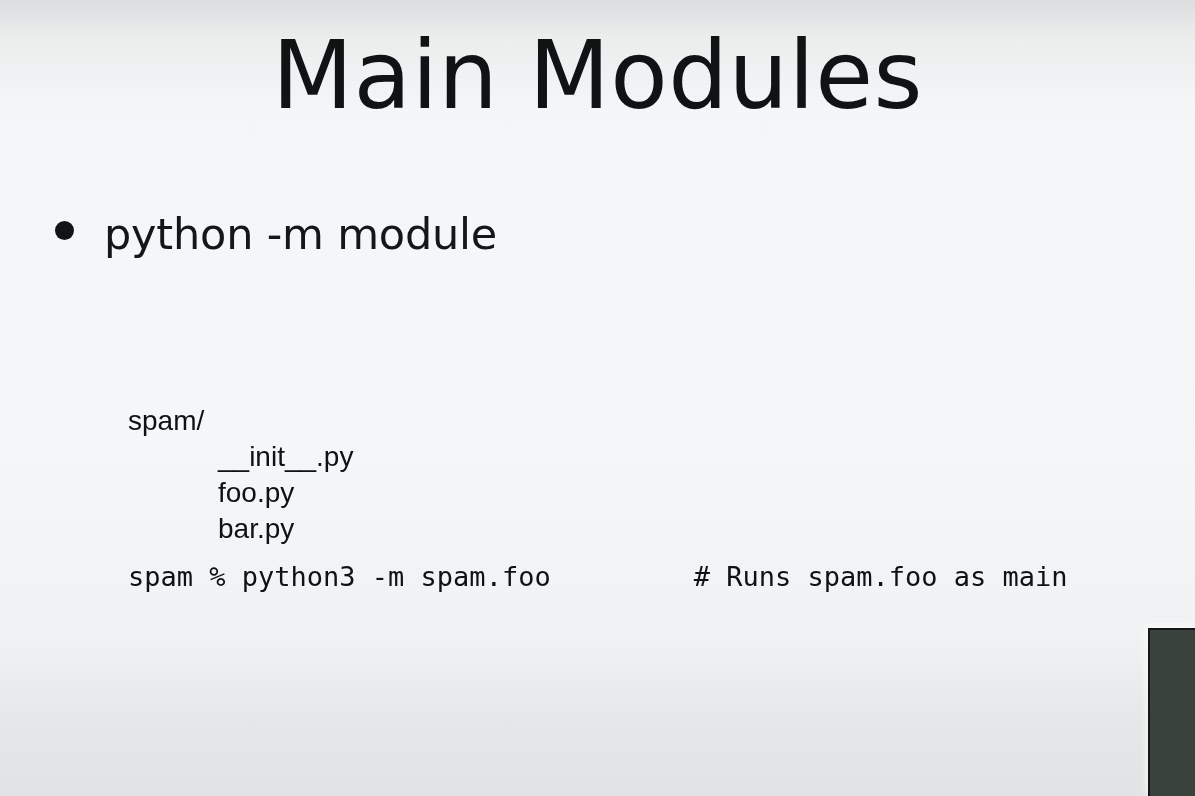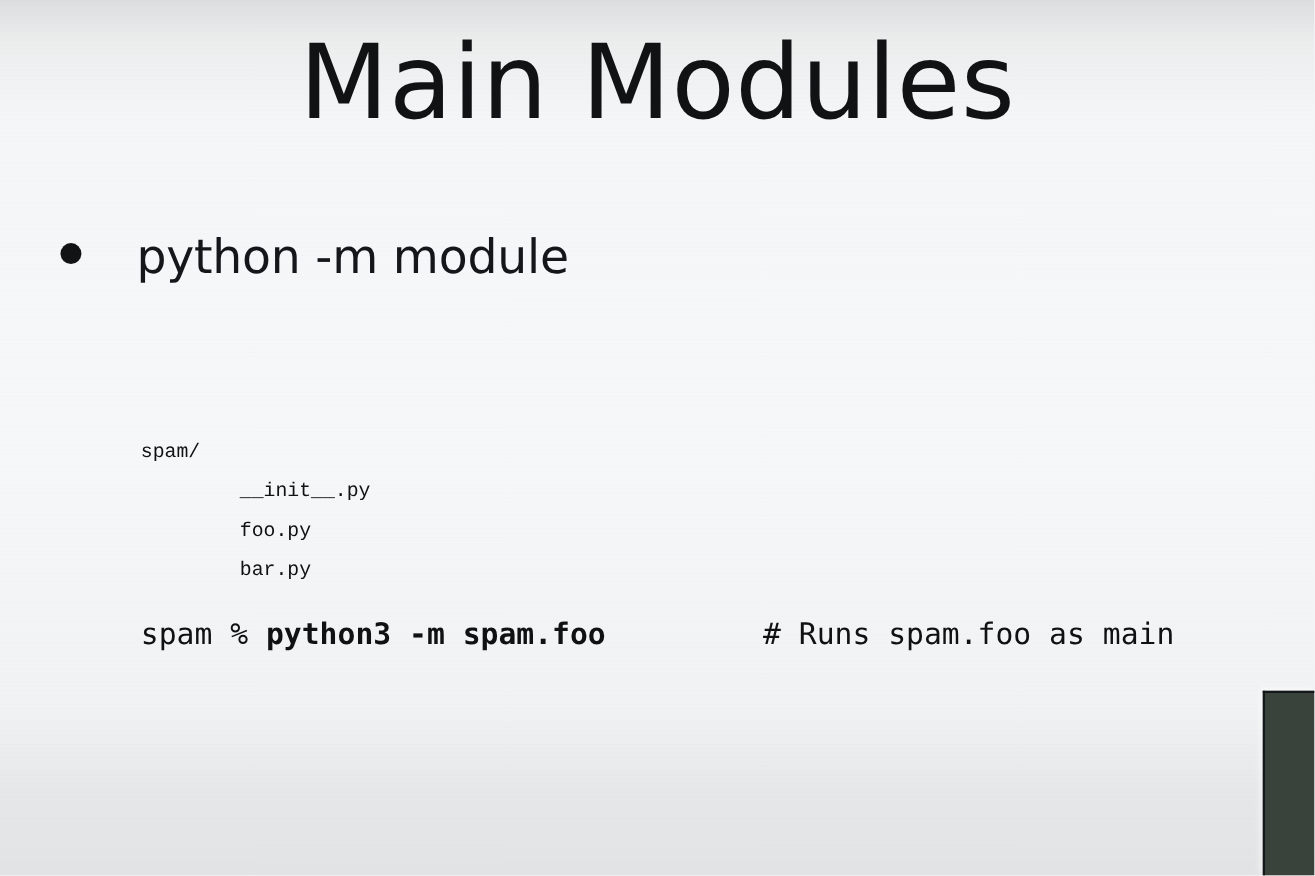--- a/index.html
+++ b/index.html
@@ -78,54 +78,54 @@
   .bullet-text {
     margin-left: 30px;
     font-family: "DejaVu Sans", sans-serif;
     font-weight: 400;
     font-size: 43px;
     line-height: 62px;
     color: #15161a;
     letter-spacing: -0.2px;
   }
 
-  #bullet-1 { left: 55px; top: 203px; gap: 20px; }
+  #bullet-1 { left: 55px; top: 203px; }
   #bullet-2 { left: 55px; top: 296px; }
   #bullet-3 { left: 55px; top: 622px; width: 1095px; }
   #bullet-3 .bullet-text { line-height: 62px; max-width: 1045px; }
 
   
   #code-tree {
     position: absolute;
     left: 128px;
     top: 375px;
-    font-family: Liberation Mono, monospace;
+    font-family: Liberation Sans, sans-serif;
     font-weight: 400;
-    font-size: 18px;
+    font-size: 28px;
     line-height: 36px;
     color: #101113;
     white-space: pre;
     letter-spacing: 0px;
   }
   .code-line { white-space: pre; }
   .code-indent { display: inline-block; width: 90px; }
 
   #shell-line {
     position: absolute;
     left: 128px;
     top: 559px;
     width: 1060px;
     font-family: "DejaVu Sans Mono", monospace;
     font-size: 27px;
     line-height: 36px;
     color: #101113;
     white-space: pre;
   }
   #shell-line .prompt { font-weight: 400; }
-  #shell-line .cmd { font-weight: 700; }
+  #shell-line .cmd { font-weight: 400; }
   #shell-line .comment {
     font-weight: 400;
     margin-left: 143px;
     text-align: center;
   }
 
   
   #video-panel {
     position: absolute;
     left: 1148px;

